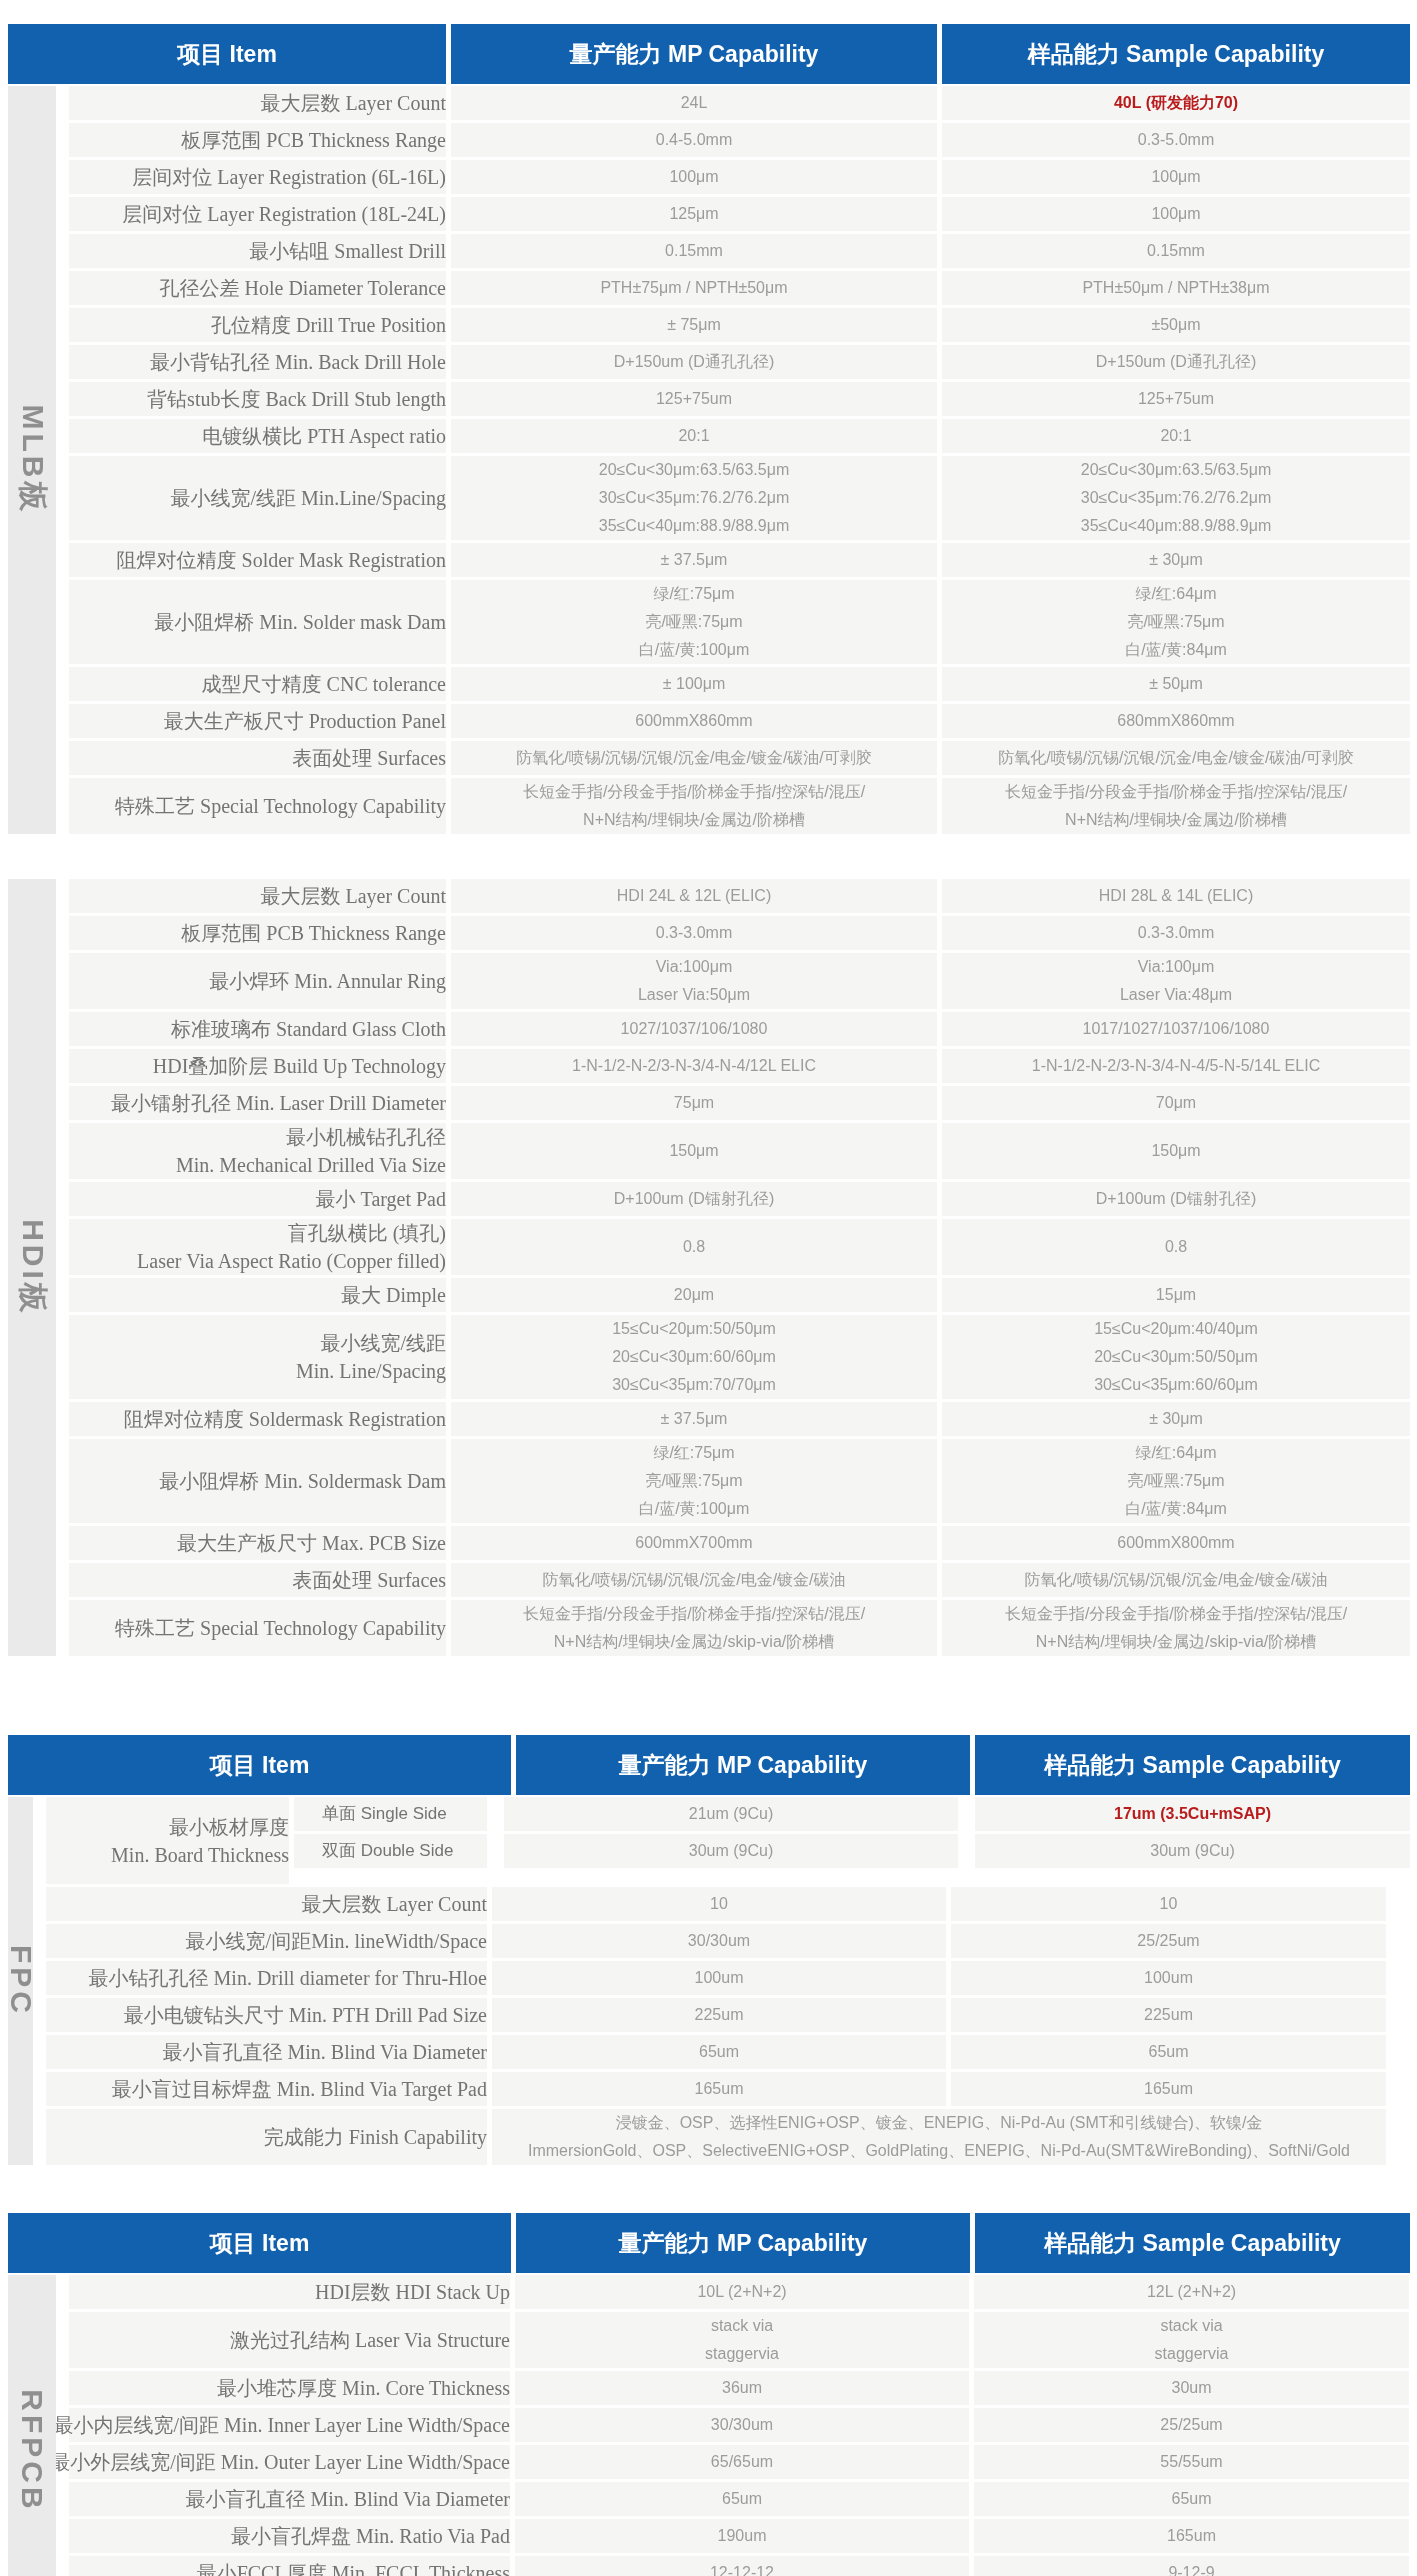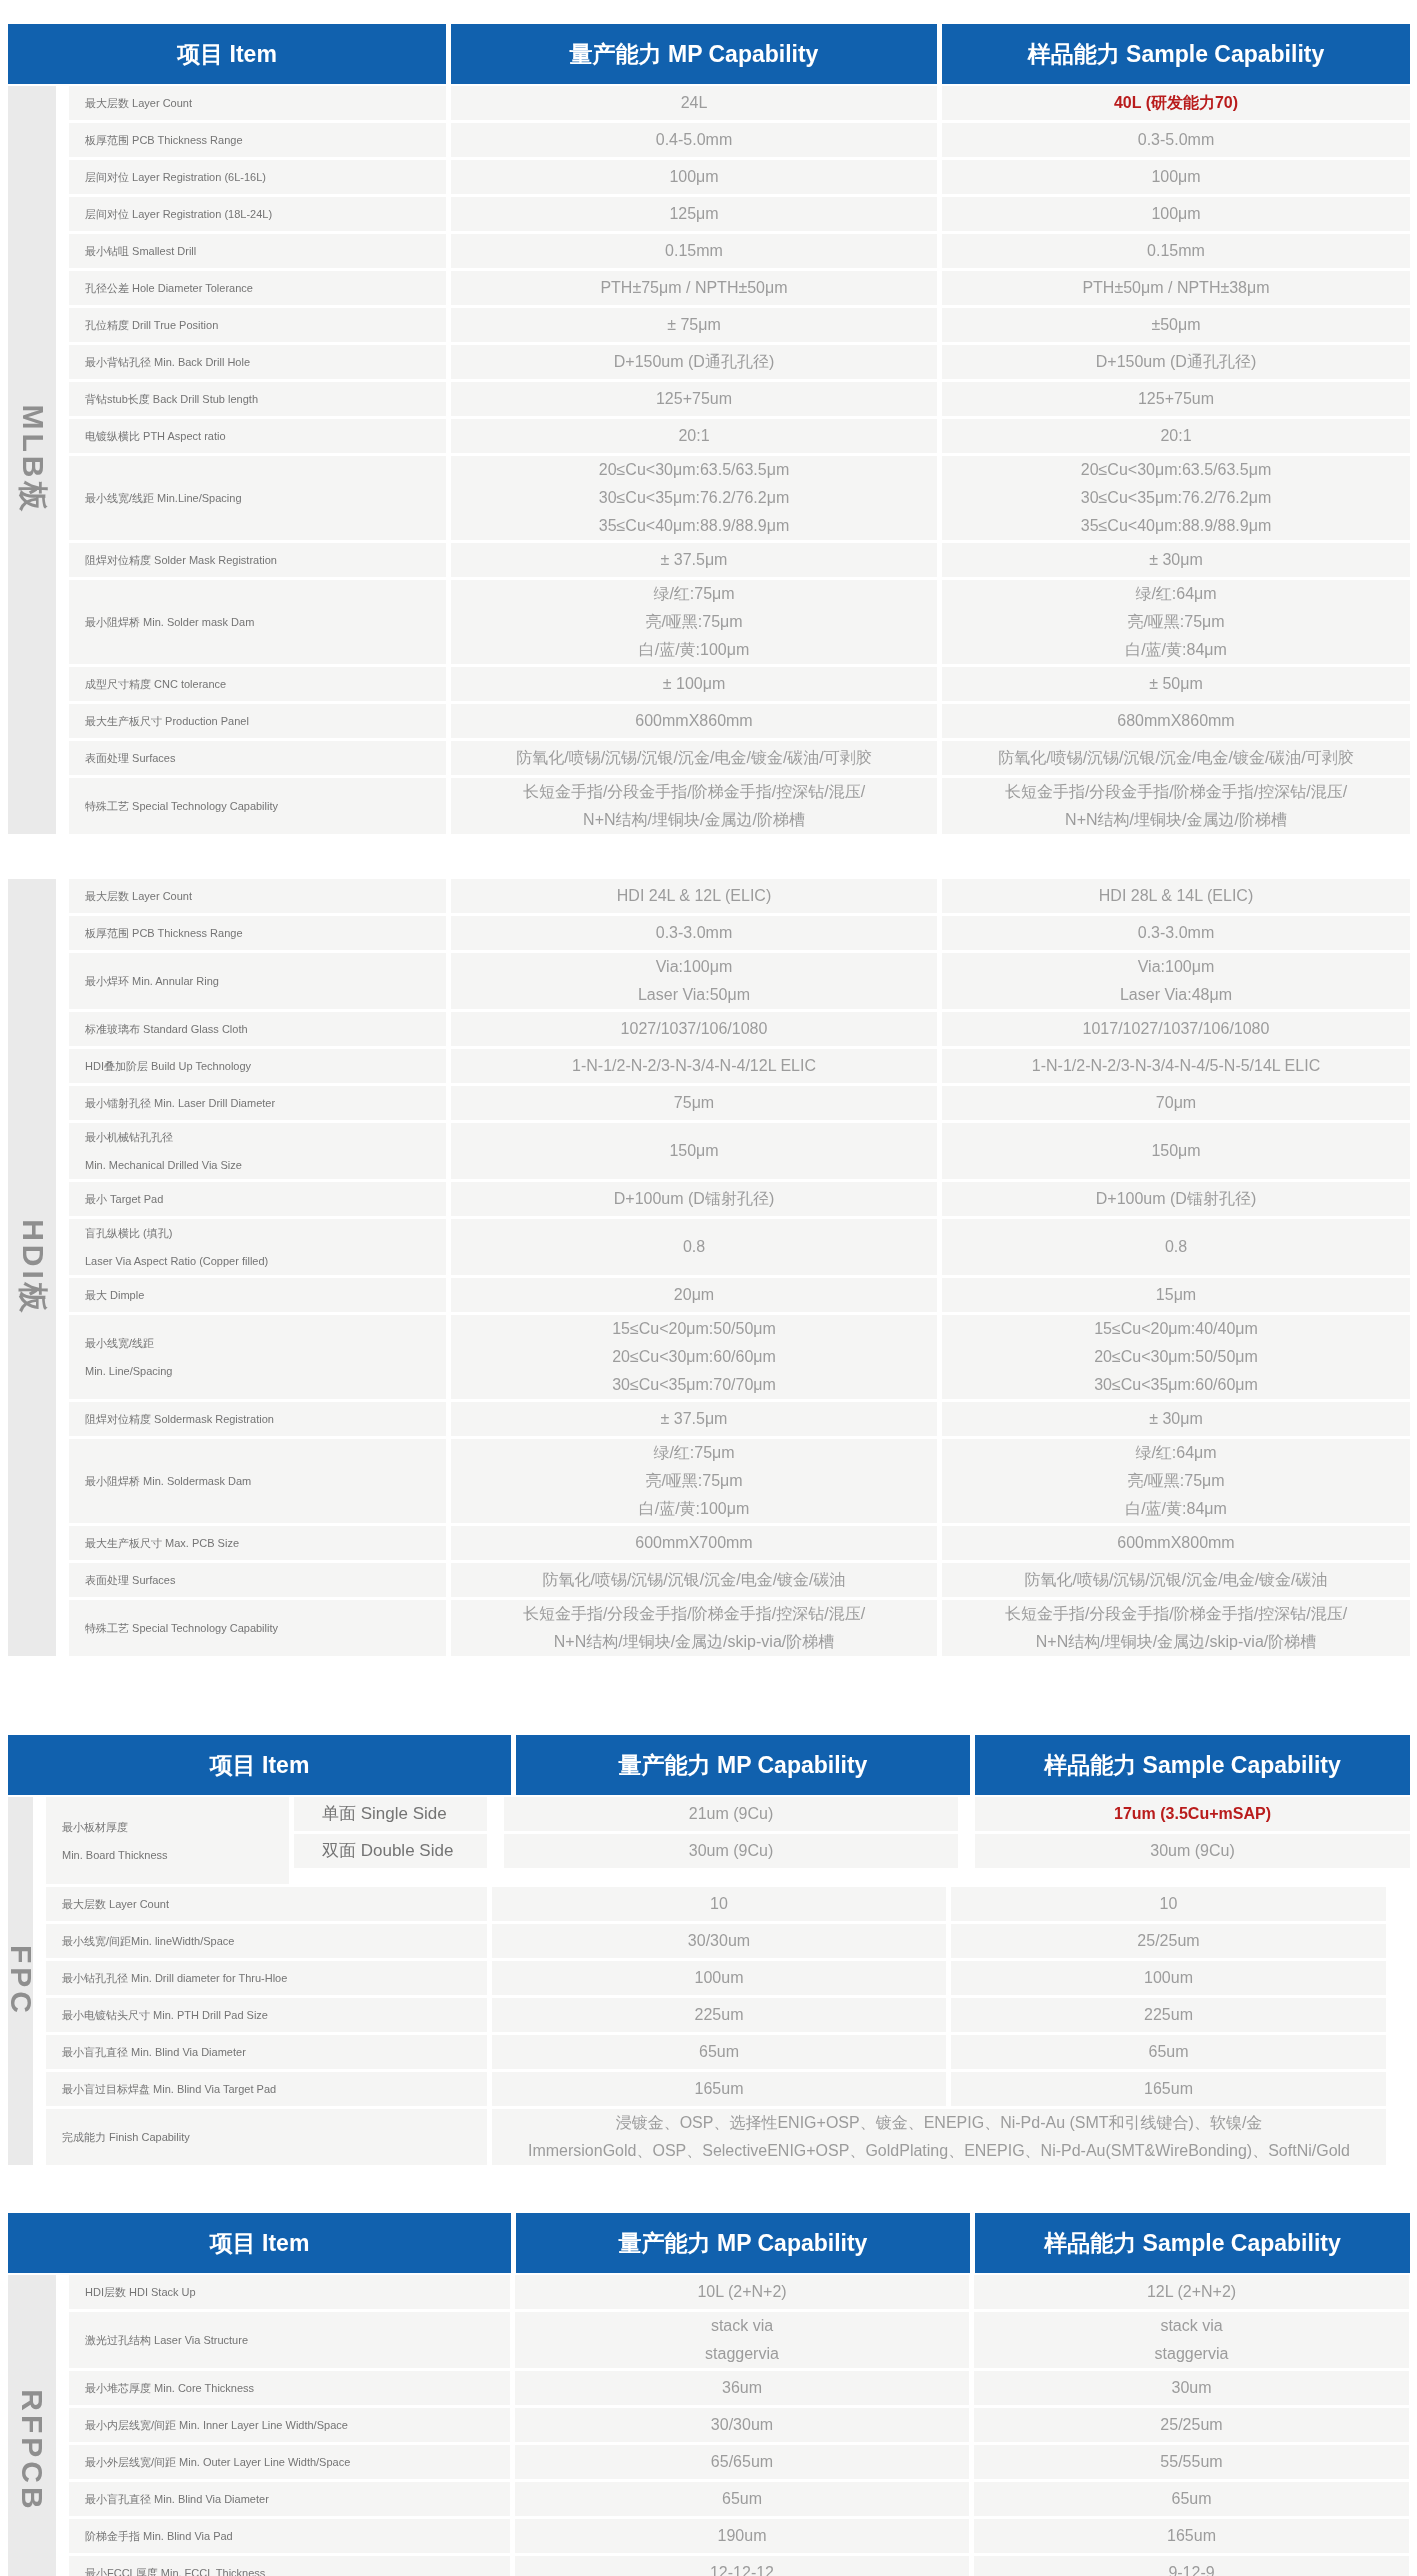--- a/index.html
+++ b/index.html
@@ -36,21 +36,21 @@
     color: #8f8f8f; letter-spacing: 4px;
   }
   .rows { flex: 1; display: flex; flex-direction: column; }
   .row { display: flex; margin-bottom: 3px; min-height: 34px; }
   .rows .row:last-child { margin-bottom: 0; }
   .cell {
     background: #f5f5f4; display: flex; flex-direction: column;
     justify-content: center; margin-right: 5px;
   }
   .row .cell:last-child { margin-right: 0; }
-  .cell.label { align-items: flex-start; padding-left: 16px; color: #747474; font-size: 11px; }
+  .cell.label { align-items: flex-end; padding-left: 16px; color: #747474; font-size: 20px; font-family: Liberation Serif, serif; }
   .cell.value { align-items: center; color: #9c9c9c; font-size: 16px; }
   .line { line-height: 28px; white-space: nowrap; }
   .line.bold { color: #b91c1c; font-weight: bold; }
 
   .t0 .b-item    { width: 377px; }
   .t0 .b-mp      { width: 486px; }
   .t0 .b-sample  { width: 468px; }
   .wide .b-item   { width: 441px; }
   .wide .b-mp     { width: 454px; justify-content: center; }
   .wide .b-sample { width: 435px; }
@@ -681,21 +681,21 @@
             </div>
             <div class="cell value b-mp">
               <div class="line">65um</div>
             </div>
             <div class="cell value b-sample">
               <div class="line">65um</div>
             </div>
           </div>
           <div class="row">
             <div class="cell label b-item">
-              <div class="line">阶梯金手指 Min. Blind Via Pad</div>
+              <div class="line">最小盲孔焊盘 Min. Ratio Via Pad</div>
             </div>
             <div class="cell value b-mp">
               <div class="line">190um</div>
             </div>
             <div class="cell value b-sample">
               <div class="line">165um</div>
             </div>
           </div>
           <div class="row">
             <div class="cell label b-item">

